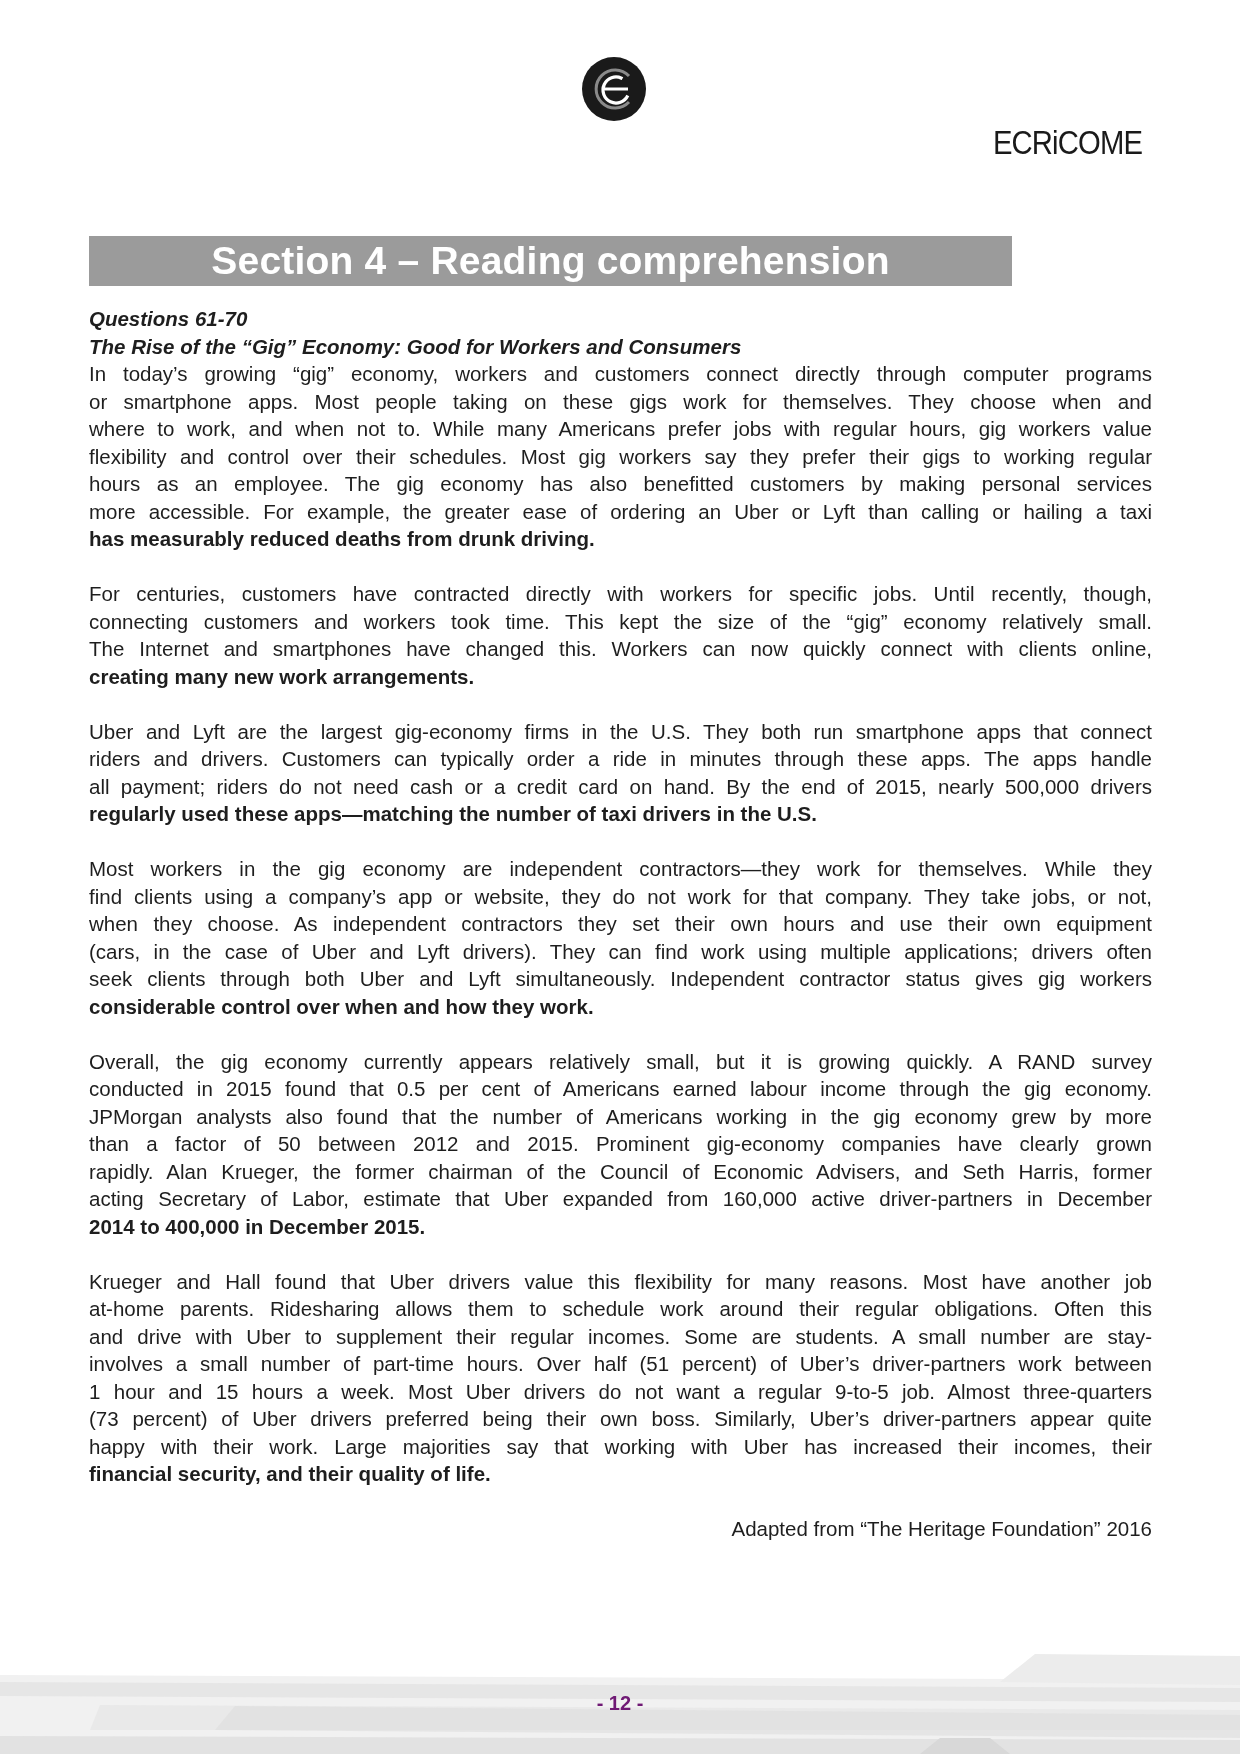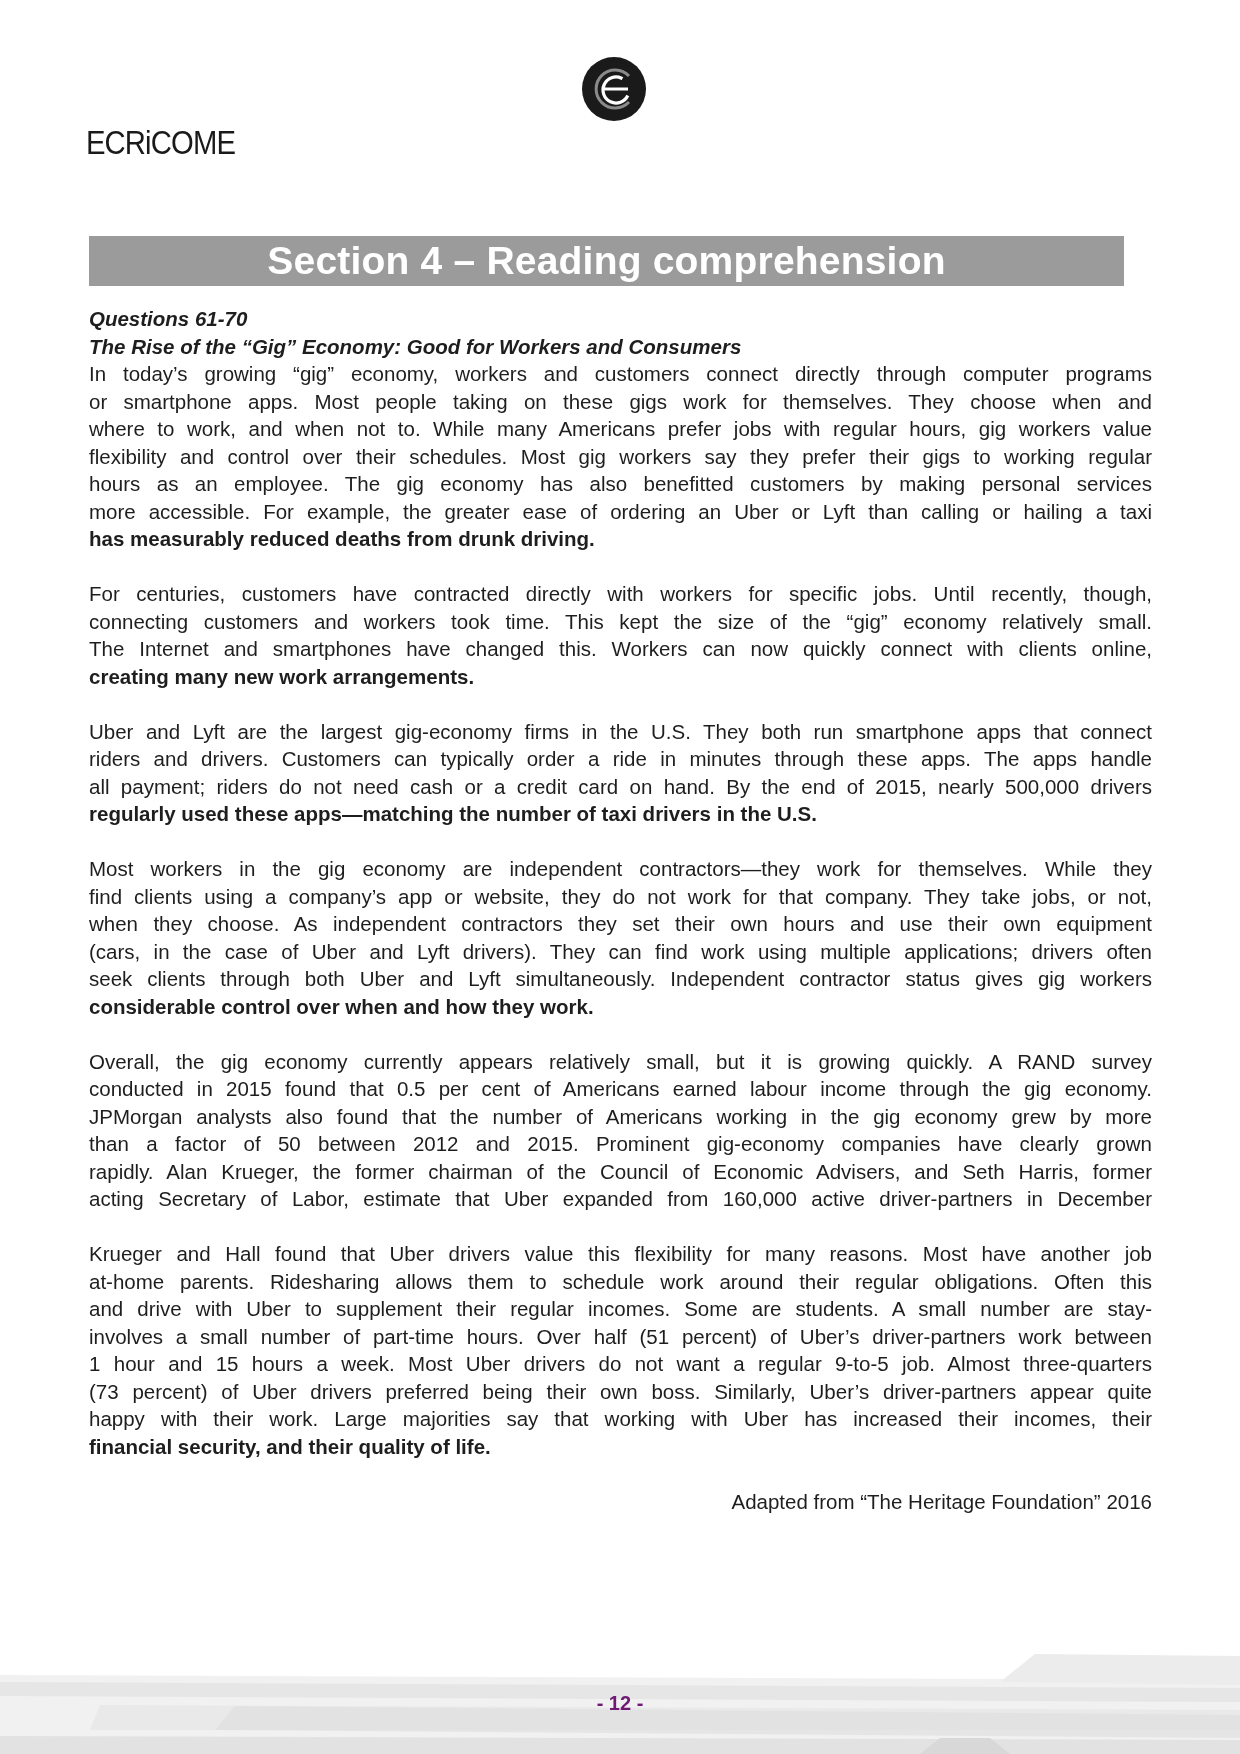--- a/index.html
+++ b/index.html
@@ -1,22 +1,22 @@
 <!DOCTYPE html>
 <html><head>
 <meta charset="utf-8">
 <style>
   html, body { margin: 0; padding: 0; background: #ffffff; }
   body { width: 1240px; height: 1754px; position: relative; overflow: hidden; font-family: "Liberation Sans", sans-serif; color: #1e1e1e; }
 
-  .logo { position: absolute; left: 0; right: 12px; top: 56px; text-align: left; }
+  .logo { position: absolute; left: 0; right: 12px; top: 56px; text-align: right; }
   .logo-mark { width: 66px; height: 66px; margin: 0 auto; display: block; }
   .logo-text { display: block; margin-top: 3px; font-family: "Liberation Sans", sans-serif; font-size: 34px; font-weight: 400; letter-spacing: -1px; color: #1a1a1a; transform: scaleX(0.86); line-height: 1; }
 
-  .section-bar { position: absolute; left: 89px; top: 236px; width: 1035px; height: 50px; background: #9b9b9b; display: flex; align-items: center; justify-content: center; }
+  .section-bar { position: absolute; left: 89px; top: 236px; width: 923px; height: 50px; background: #9b9b9b; display: flex; align-items: center; justify-content: center; }
   .section-bar h1 { margin: 0; color: #ffffff; font-size: 39px; font-weight: 700; letter-spacing: 0.2px; }
 
   .content { position: absolute; left: 89px; top: 305px; width: 1063px; }
   .qnum, .ptitle { font-size: 20.5px; font-weight: 700; font-style: italic; line-height: 27.5px; margin: 0; }
   .para { margin: 0 0 27.5px 0; }
   .line { display: block; font-size: 20.5px; line-height: 27.5px; text-align: justify; text-align-last: justify; white-space: nowrap; }
   .line.last { text-align-last: left; font-weight: bold; }
   .source { text-align: right; font-size: 20.5px; line-height: 27.5px; margin-top: 6px; }
 
   .footer-bg { position: absolute; left: 0; bottom: 0; width: 1240px; height: 124px; }
@@ -72,20 +72,21 @@
         <span class="line">seek clients through both Uber and Lyft simultaneously. Independent contractor status gives gig workers</span>
         <span class="line last">considerable control over when and how they work.</span>
       </div>
       <div class="para">
         <span class="line">Overall, the gig economy currently appears relatively small, but it is growing quickly. A RAND survey</span>
         <span class="line">conducted in 2015 found that 0.5 per cent of Americans earned labour income through the gig economy.</span>
         <span class="line">JPMorgan analysts also found that the number of Americans working in the gig economy grew by more</span>
         <span class="line">than a factor of 50 between 2012 and 2015. Prominent gig-economy companies have clearly grown</span>
         <span class="line">rapidly. Alan Krueger, the former chairman of the Council of Economic Advisers, and Seth Harris, former</span>
         <span class="line">acting Secretary of Labor, estimate that Uber expanded from 160,000 active driver-partners in December</span>
+        <span class="line last">2014 to 400,000 in December 2015.</span>
       </div>
       <div class="para">
         <span class="line">Krueger and Hall found that Uber drivers value this flexibility for many reasons. Most have another job</span>
         <span class="line">at-home parents. Ridesharing allows them to schedule work around their regular obligations. Often this</span>
         <span class="line">and drive with Uber to supplement their regular incomes. Some are students. A small number are stay-</span>
         <span class="line">involves a small number of part-time hours. Over half (51 percent) of Uber’s driver-partners work between</span>
         <span class="line">1 hour and 15 hours a week. Most Uber drivers do not want a regular 9-to-5 job. Almost three-quarters</span>
         <span class="line">(73 percent) of Uber drivers preferred being their own boss. Similarly, Uber’s driver-partners appear quite</span>
         <span class="line">happy with their work. Large majorities say that working with Uber has increased their incomes, their</span>
         <span class="line last">financial security, and their quality of life.</span>

